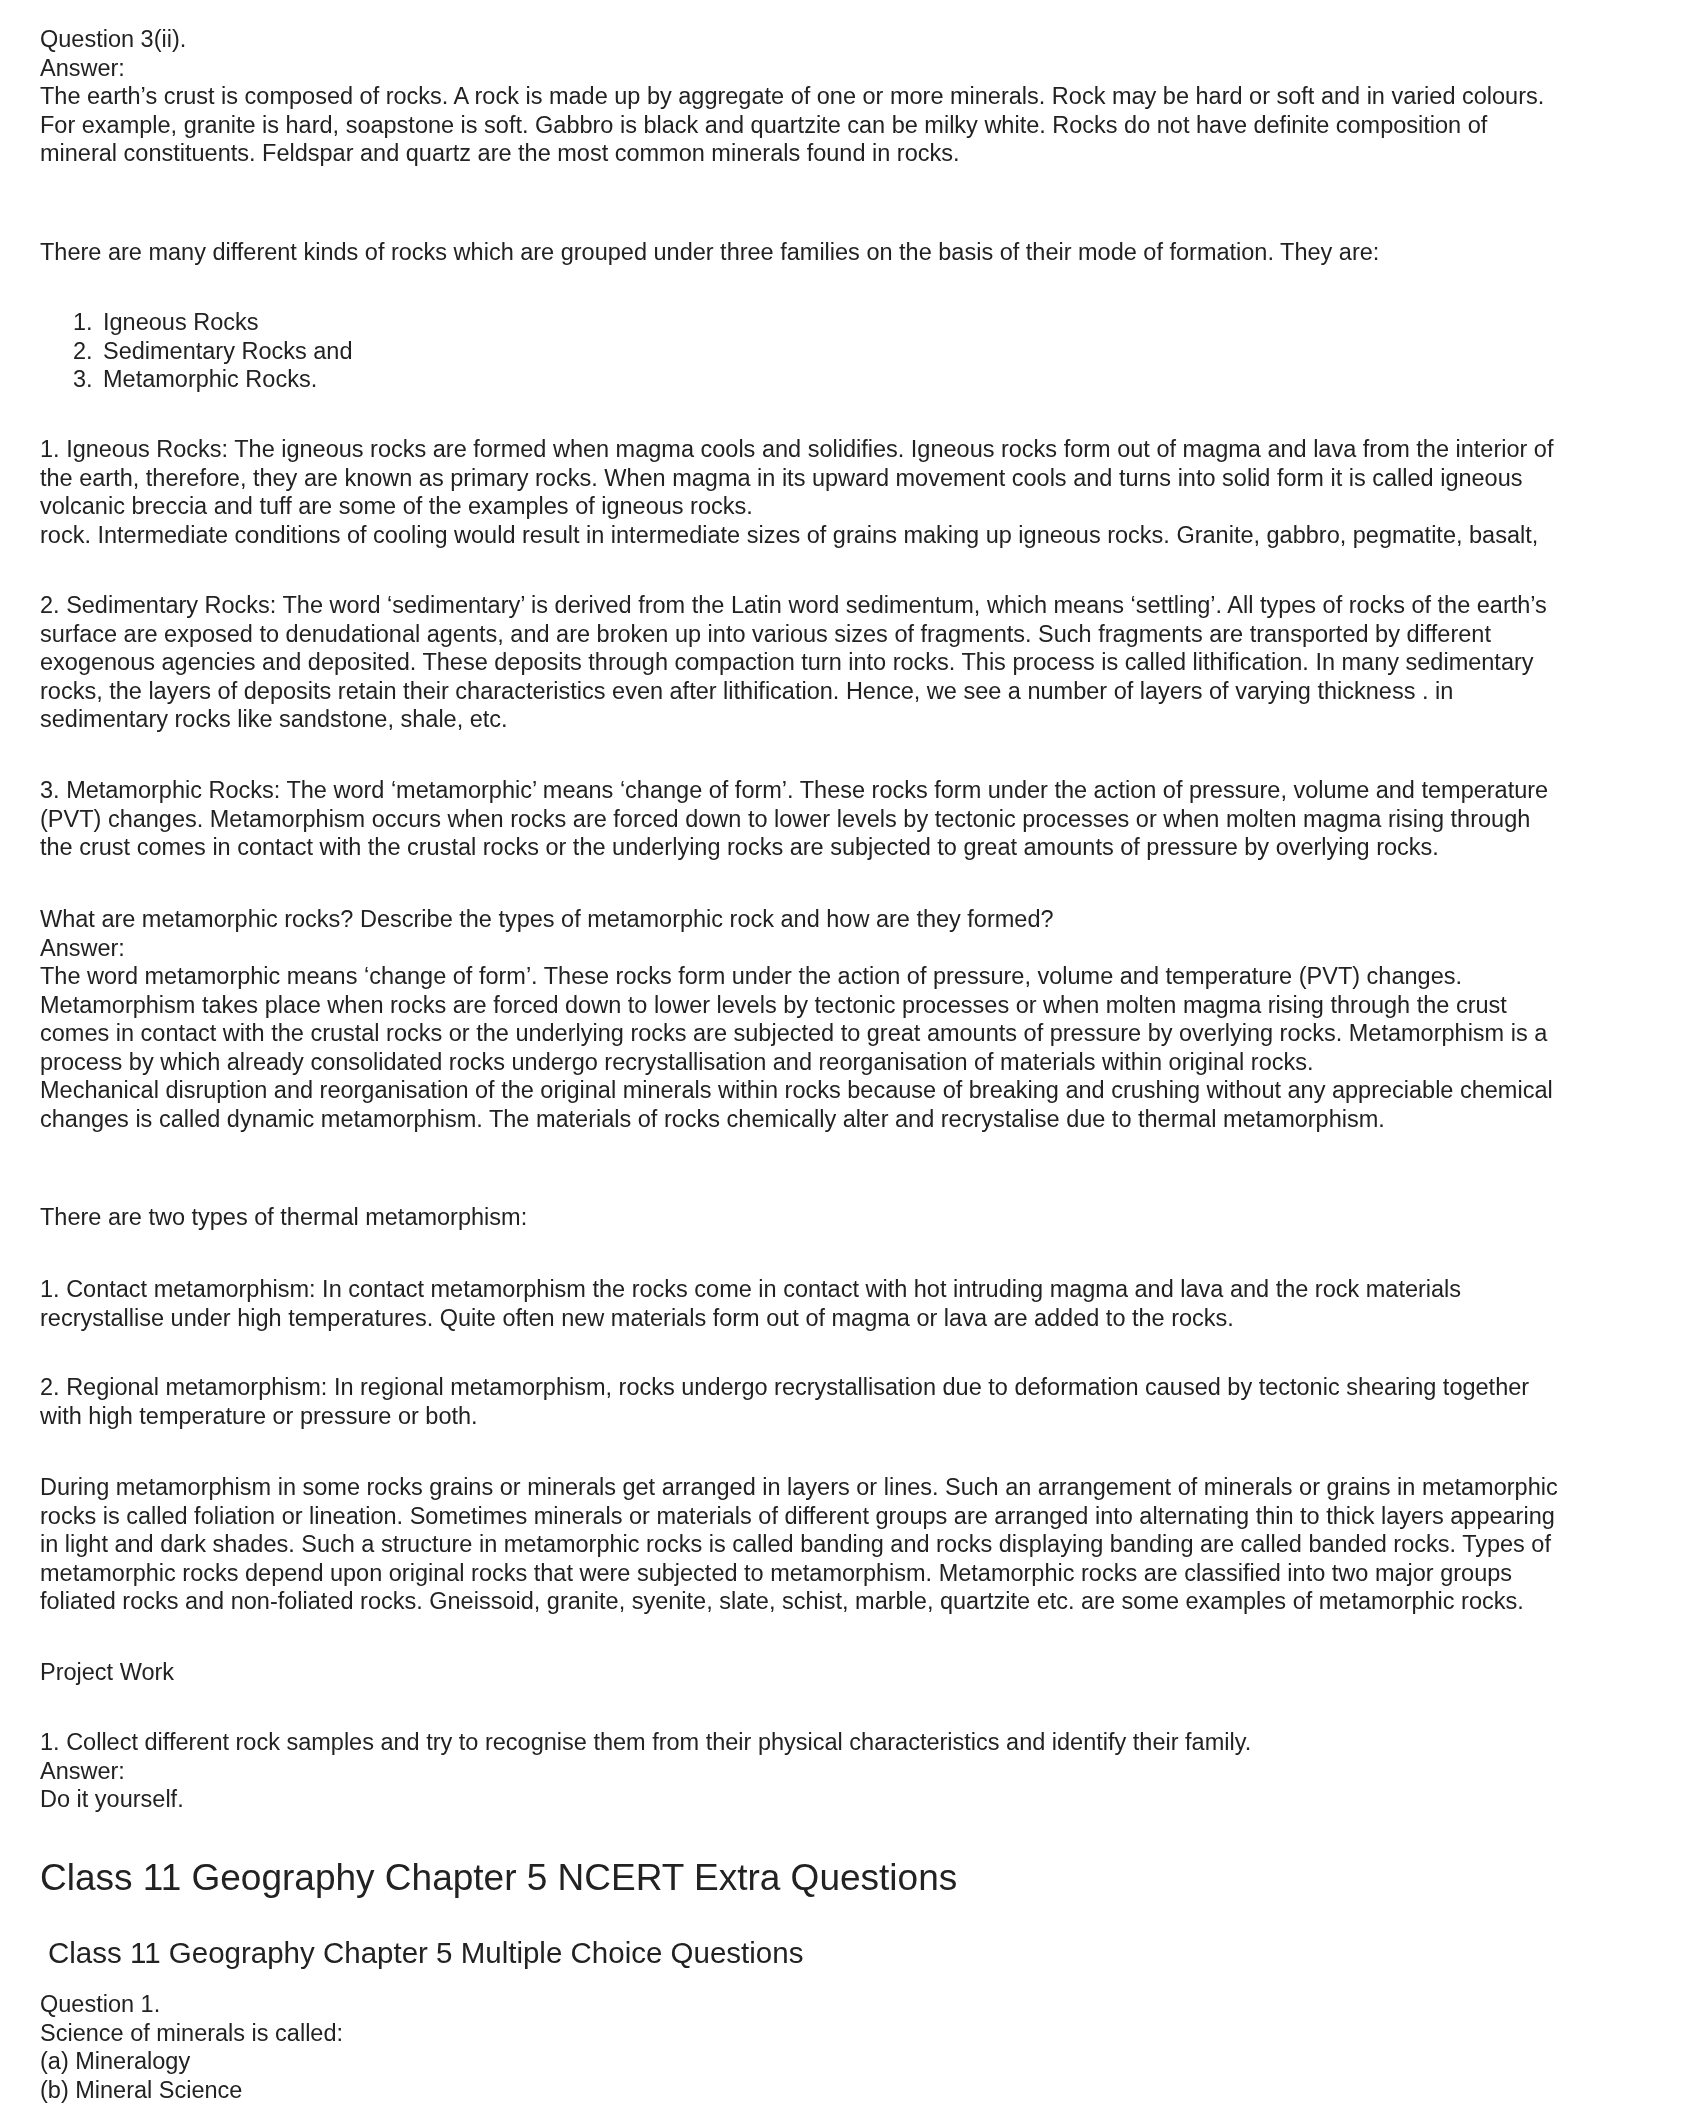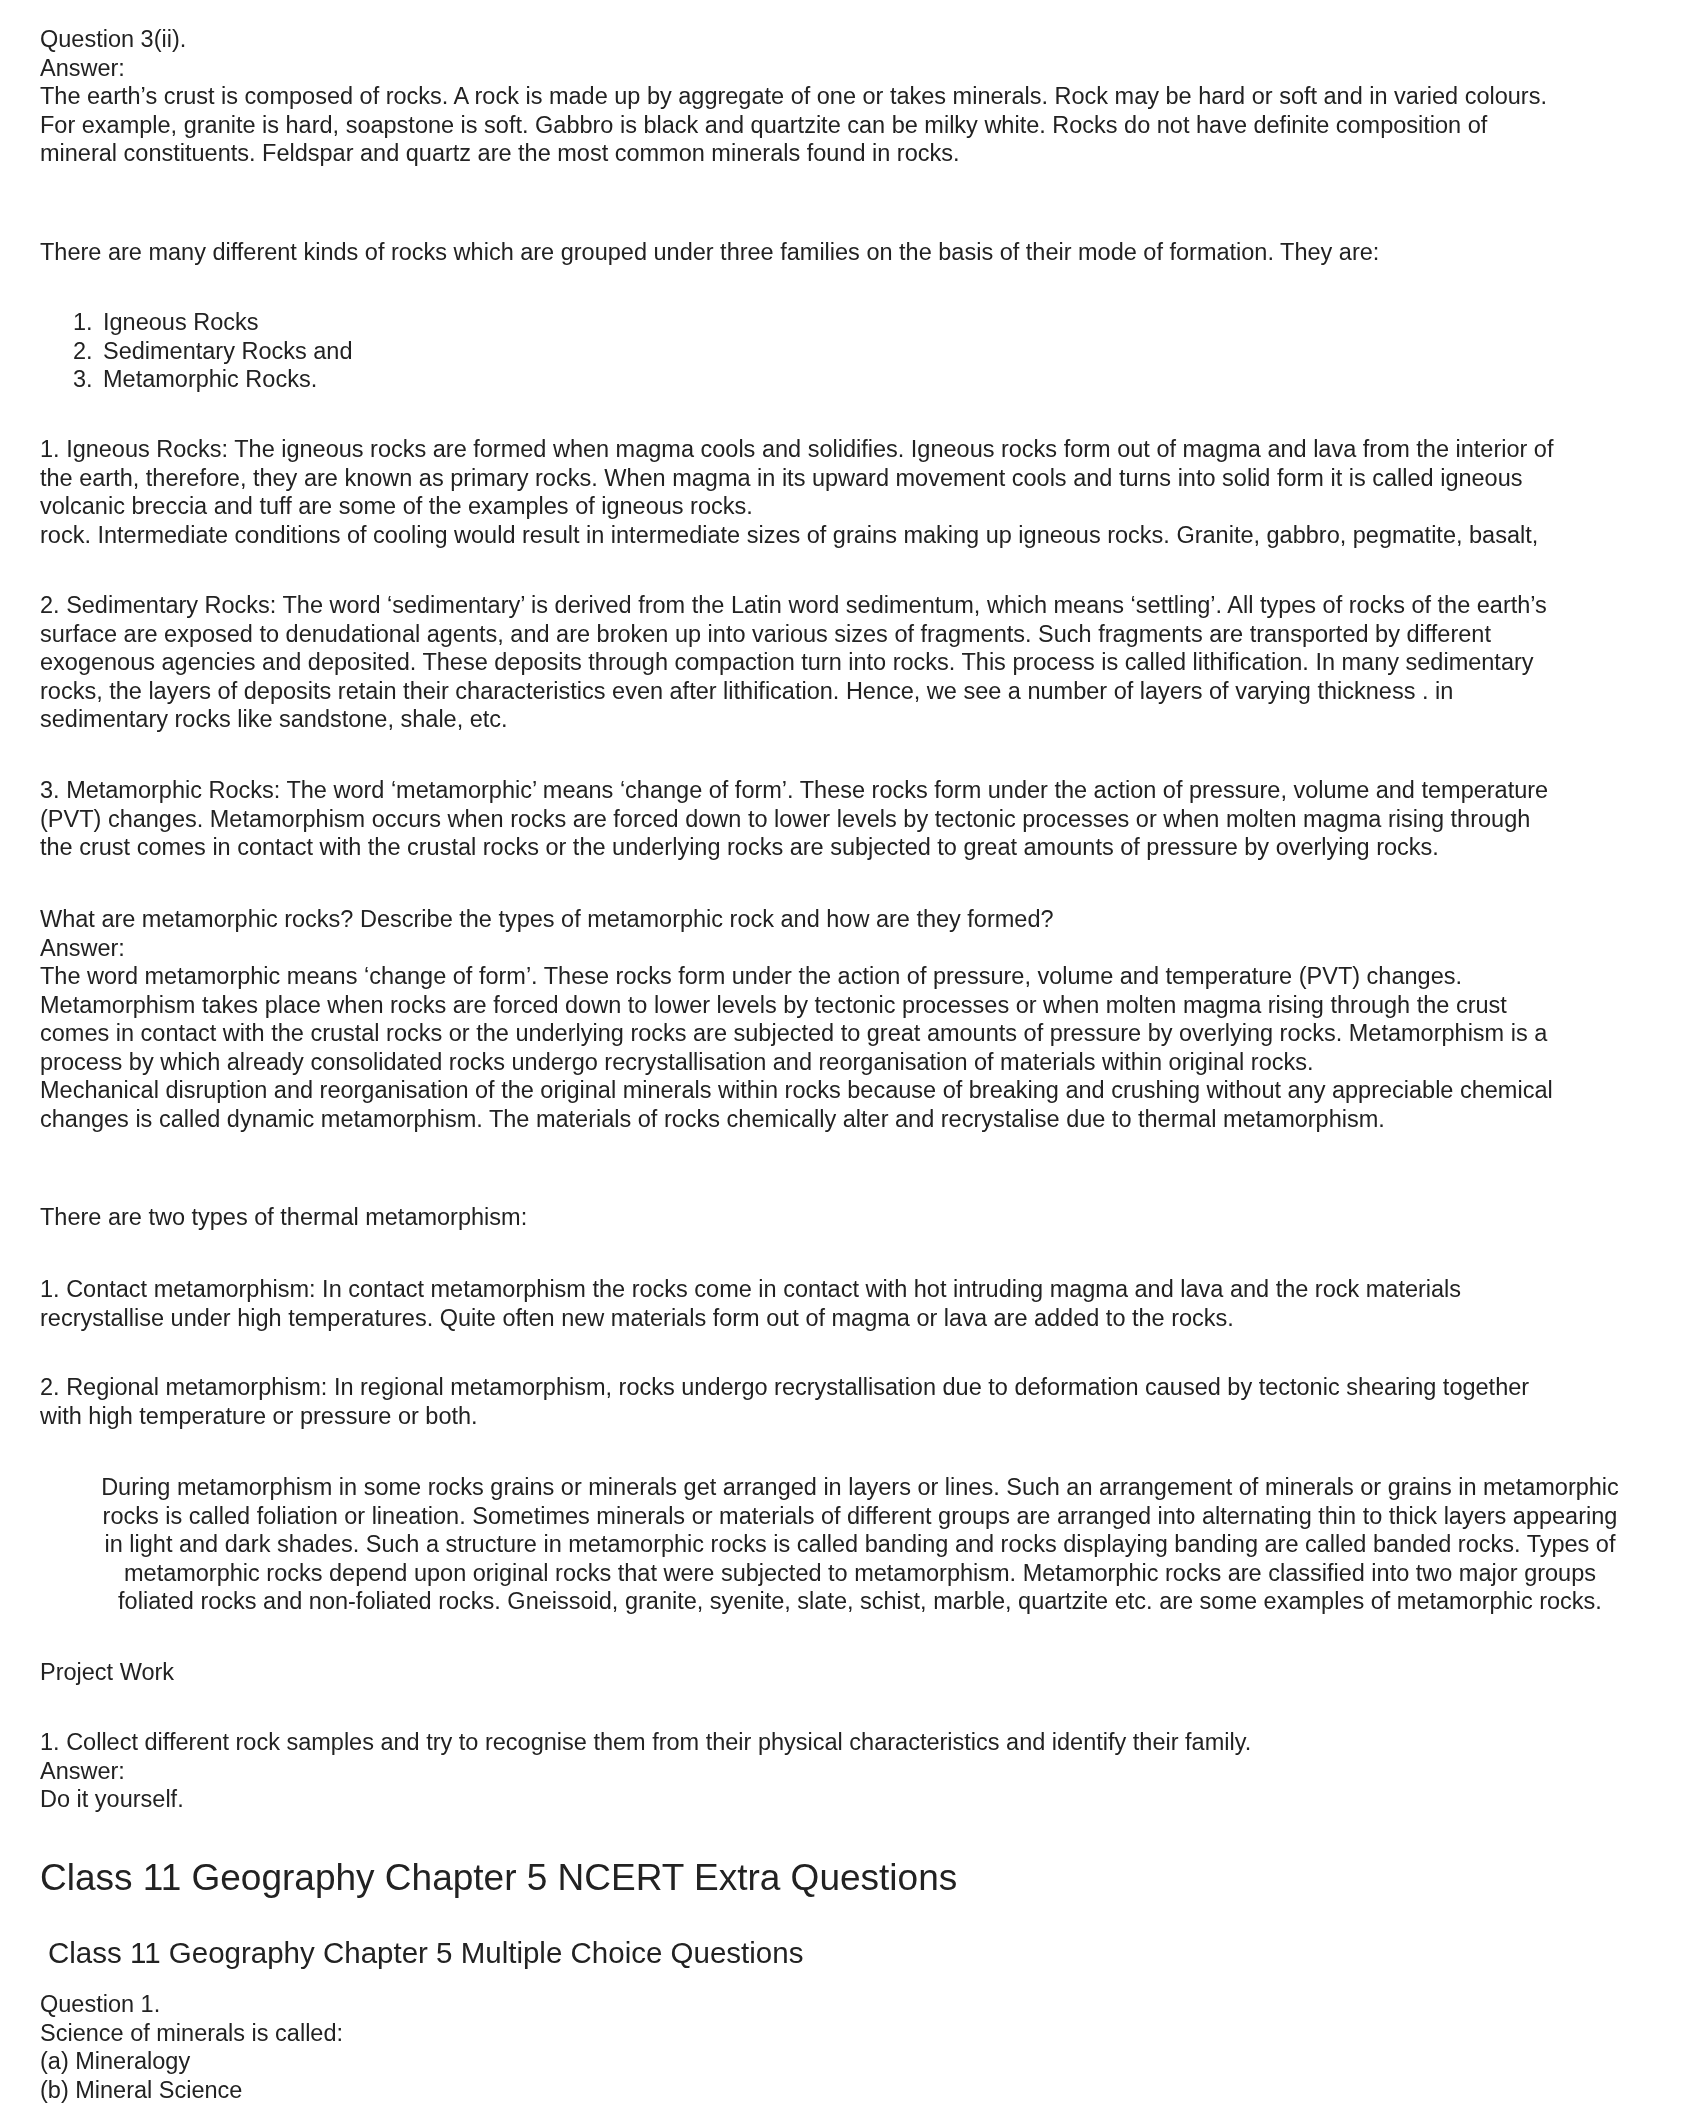--- a/index.html
+++ b/index.html
@@ -64,21 +64,21 @@
     margin: 8px;
     white-space: nowrap;
   }
 </style>
 </head>
 <body>
 
 <div class="block" style="top:25px;">
   <span class="line">Question 3(ii).</span>
   <span class="line">Answer:</span>
-  <span class="line">The earth’s crust is composed of rocks. A rock is made up by aggregate of one or takes minerals. Rock may be hard or soft and in varied colours.</span>
+  <span class="line">The earth’s crust is composed of rocks. A rock is made up by aggregate of one or more minerals. Rock may be hard or soft and in varied colours.</span>
   <span class="line">For example, granite is hard, soapstone is soft. Gabbro is black and quartzite can be milky white. Rocks do not have definite composition of</span>
   <span class="line">mineral constituents. Feldspar and quartz are the most common minerals found in rocks.</span>
 </div>
 
 <div class="block" style="top:238px;">
   <span class="line">There are many different kinds of rocks which are grouped under three families on the basis of their mode of formation. They are:</span>
 </div>
 
 <div class="list" style="top:308px;">
   <div class="list-item">
@@ -134,21 +134,21 @@
 <div class="block" style="top:1275px;">
   <span class="line">1. Contact metamorphism: In contact metamorphism the rocks come in contact with hot intruding magma and lava and the rock materials</span>
   <span class="line">recrystallise under high temperatures. Quite often new materials form out of magma or lava are added to the rocks.</span>
 </div>
 
 <div class="block" style="top:1373px;">
   <span class="line">2. Regional metamorphism: In regional metamorphism, rocks undergo recrystallisation due to deformation caused by tectonic shearing together</span>
   <span class="line">with high temperature or pressure or both.</span>
 </div>
 
-<div class="block" style="top:1473px;text-align:center;">
+<div class="block" style="top:1473px;">
   <span class="line">During metamorphism in some rocks grains or minerals get arranged in layers or lines. Such an arrangement of minerals or grains in metamorphic</span>
   <span class="line">rocks is called foliation or lineation. Sometimes minerals or materials of different groups are arranged into alternating thin to thick layers appearing</span>
   <span class="line">in light and dark shades. Such a structure in metamorphic rocks is called banding and rocks displaying banding are called banded rocks. Types of</span>
   <span class="line">metamorphic rocks depend upon original rocks that were subjected to metamorphism. Metamorphic rocks are classified into two major groups</span>
   <span class="line">foliated rocks and non-foliated rocks. Gneissoid, granite, syenite, slate, schist, marble, quartzite etc. are some examples of metamorphic rocks.</span>
 </div>
 
 <div class="block" style="top:1658px;">
   <span class="line">Project Work</span>
 </div>

